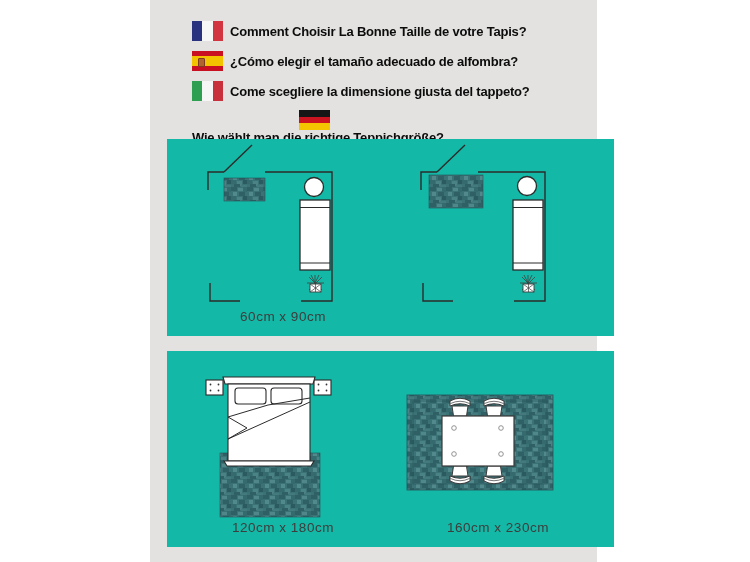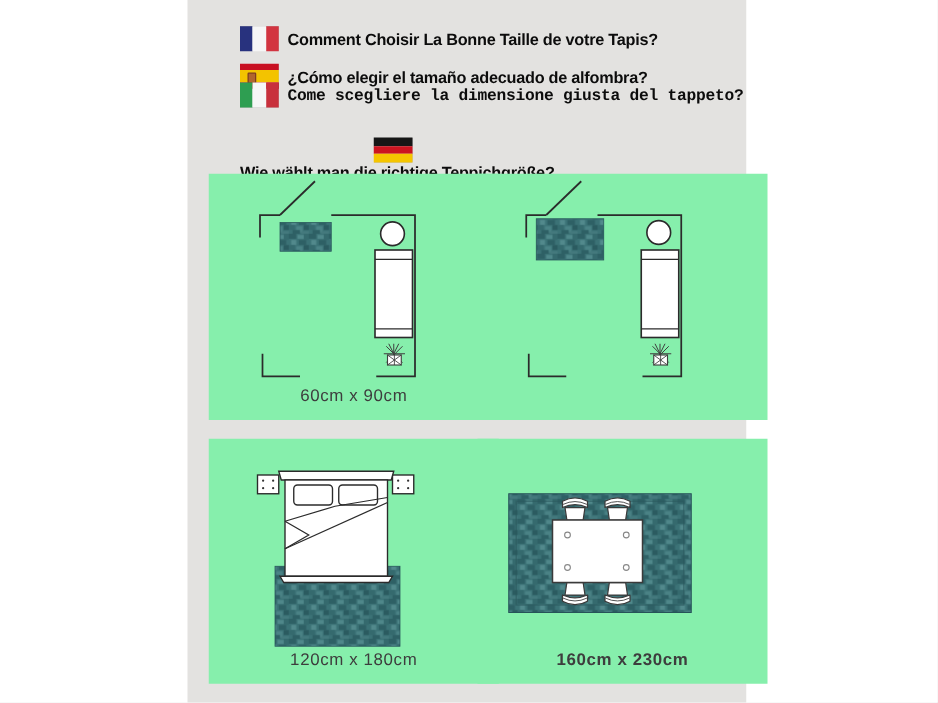--- a/index.html
+++ b/index.html
@@ -3,44 +3,44 @@
 <meta charset="utf-8">
 <style>
   html,body { margin:0; padding:0; }
   body { width:750px; height:562px; background:#ffffff; overflow:hidden;
          font-family:"Liberation Sans", sans-serif; }
   .page { position:relative; width:750px; height:562px; background:#ffffff; }
   .panel { position:absolute; left:150px; top:0; width:447px; height:562px; background:#e3e2e0; }
 
   
   .hrow { position:absolute; left:192px; height:20px; display:flex; align-items:center; }
-  .hrow.r0 { top:21px; } .hrow.r1 { top:51px; } .hrow.r2 { top:66px;font-family:Liberation Mono, monospace; } .hrow.r3 { top:110px;flex-direction:column; }
+  .hrow.r0 { top:21px; } .hrow.r1 { top:51px; } .hrow.r2 { top:81px; } .hrow.r3 { top:110px;flex-direction:column; }
   .flag { width:31px; height:20px; flex:none; margin-right:7px; display:flex;
           box-shadow: inset 0 0 0 0.5px rgba(0,0,0,.25); position:relative; }
   .flag.v { flex-direction:row; } .flag.h { flex-direction:column; }
   .flag span { display:block; flex:1; }
   
   .fr .s1{background:#28327e;} .fr .s2{background:#f6f6f6;} .fr .s3{background:#d23440;}
   
   .es .s1{background:#c81022; flex:0 0 5px;} .es .s2{background:#f3c300; flex:1;} .es .s3{background:#c81022; flex:0 0 5px;}
   .es .crest { position:absolute; left:6px; top:7px; width:5px; height:7px;
                background:#b0652e; border:0.5px solid #7e3b20; border-radius:1px; }
   
   .it .s1{background:#2e9e51;} .it .s2{background:#f6f6f6;} .it .s3{background:#c8303c;}
   
   .de .s1{background:#161616;} .de .s2{background:#cc1420;} .de .s3{background:#f5c500;}
 
   .htext { font-weight:700; font-size:13px; letter-spacing:-0.2px; color:#0c0c0c; white-space:nowrap; }
 
   
-  .card { position:absolute; width:232px; background:#86efac; }
+  .card { position:absolute; width:232px; background:#14b8a6; }
   .card.c1 { left:167px; top:139px; height:197px; }
   .card.c2 { left:382px; top:139px; height:197px; }
   .card.c3 { left:167px; top:351px; height:196px; }
-  .card.c4 { left:382px; top:351px; height:196px;font-weight:bold; }
+  .card.c4 { left:382px; top:351px; height:196px; }
   .card svg.diagram { position:absolute; left:0; top:0; }
   .size-label { position:absolute; left:0; right:0; bottom:12px; text-align:center;
                 font-size:13.5px; color:#3d3d3d; letter-spacing:0.5px; }
 </style>
 </head>
 <body>
 
 <svg width="0" height="0" style="position:absolute" aria-hidden="true">
   <defs>
     <pattern id="rugtx" width="16" height="16" patternUnits="userSpaceOnUse">

